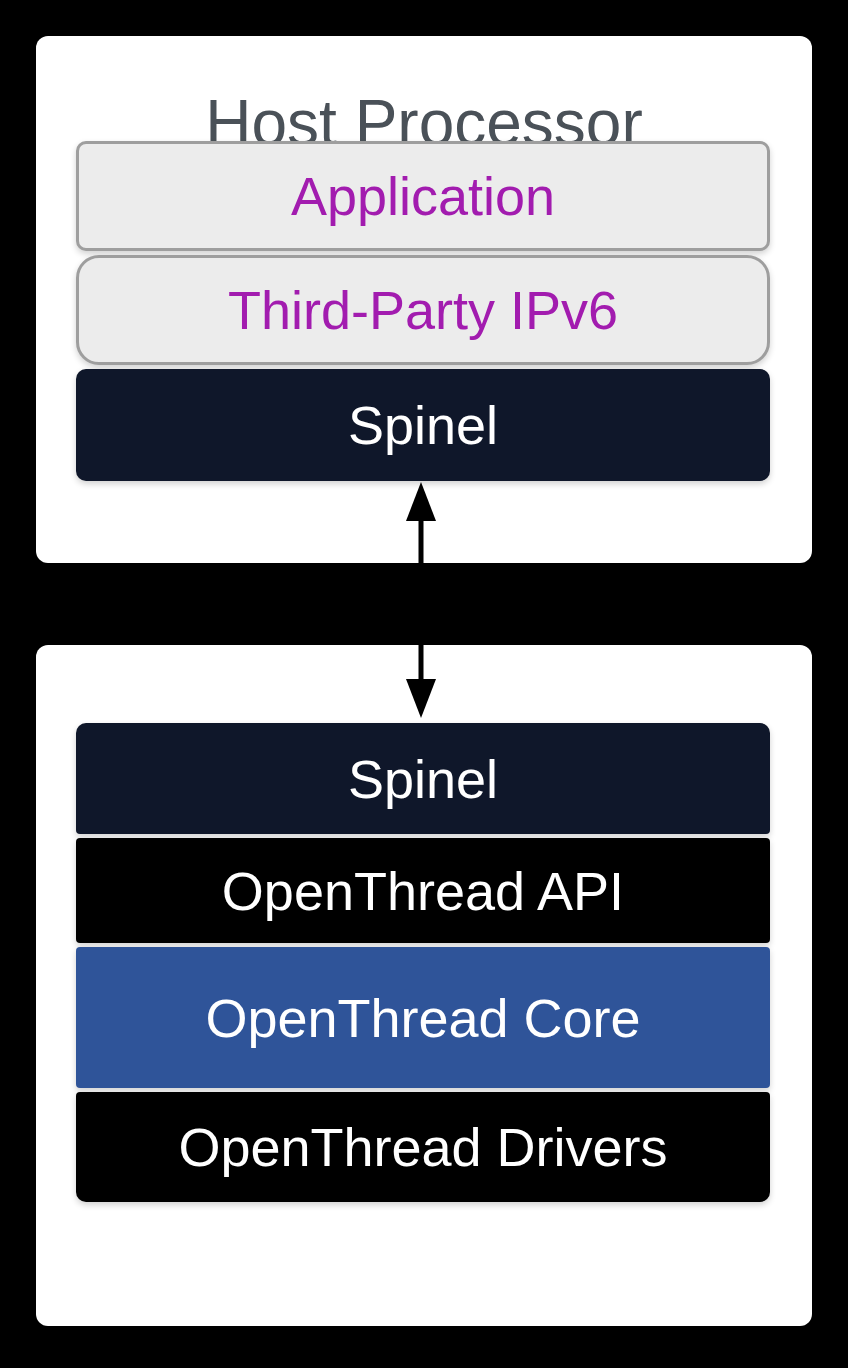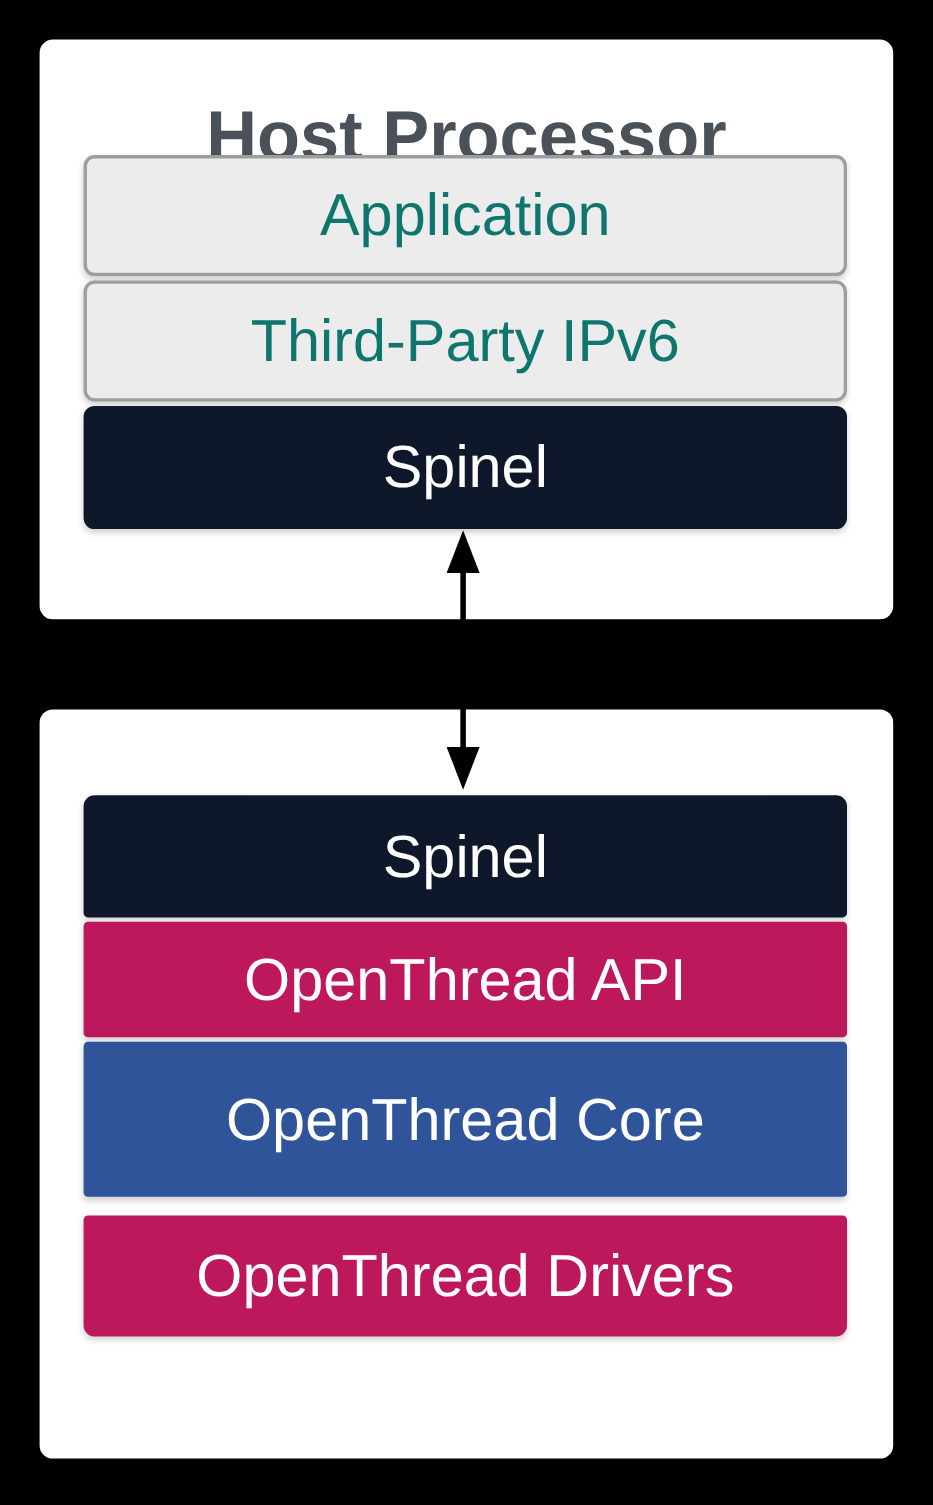--- a/index.html
+++ b/index.html
@@ -28,21 +28,21 @@
   }
   .host-box { top: 36px;  height: 527px; }
   .soc-box  { top: 645px; height: 681px; }
 
   .box-title {
     position: absolute;
     left: 0;
     width: 100%;
     text-align: center;
     font-size: 64px;
-    font-weight: 700;
+    font-weight: 400;
     color: #4a5158;
     line-height: 75px;
   }
   .host-title { top: 50px; }
   .soc-title  { top: 588px; }
 
   .bar {
     position: absolute;
     left: 40px;
     right: 42px;
@@ -54,36 +54,36 @@
   .bar .bar-label {
     font-size: 54px;
     line-height: 1;
     white-space: nowrap;
   }
   .bar-gray {
     background: #ececec;
     border: 3px solid #9e9e9e;
     border-radius: 10px;
   }
-  .bar-gray .bar-label { color: #0f766e; }
+  .bar-gray .bar-label { color: #a21caf; }
   .bar-red  { background: #0f172a; border-radius: 10px; }
-  .bar-cyan { background: #be185d; }
+  .bar-cyan { background: #000000; }
   .bar-navy { background: #2f5499; }
   .bar-red .bar-label, .bar-cyan .bar-label, .bar-navy .bar-label { color: #ffffff; }
 
   
   .layer-app    { top: 105px; height: 104px; }
-  .layer-ipv6   { top: 219px; height: 104px; }
+  .layer-ipv6   { top: 219px; height: 104px; border-radius: 23px; }
   .layer-spinel-host { top: 333px; height: 112px; }
 
   
   .layer-spinel-soc { top: 78px;  height: 111px; border-radius: 10px 10px 4px 4px; }
   .layer-api        { top: 193px; height: 105px; border-radius: 4px; }
   .layer-core       { top: 302px; height: 141px; border-radius: 4px; text-align: right; }
-  .layer-drivers    { top: 447px; height: 110px; border-radius: 4px 4px 10px 10px; margin-top: 13px; }
+  .layer-drivers    { top: 447px; height: 110px; border-radius: 4px 4px 10px 10px; }
 
   .arrow-svg {
     position: absolute;
     left: 391px;
     top: 481px;
     width: 60px;
     height: 238px;
   }
 </style>
 </head>

